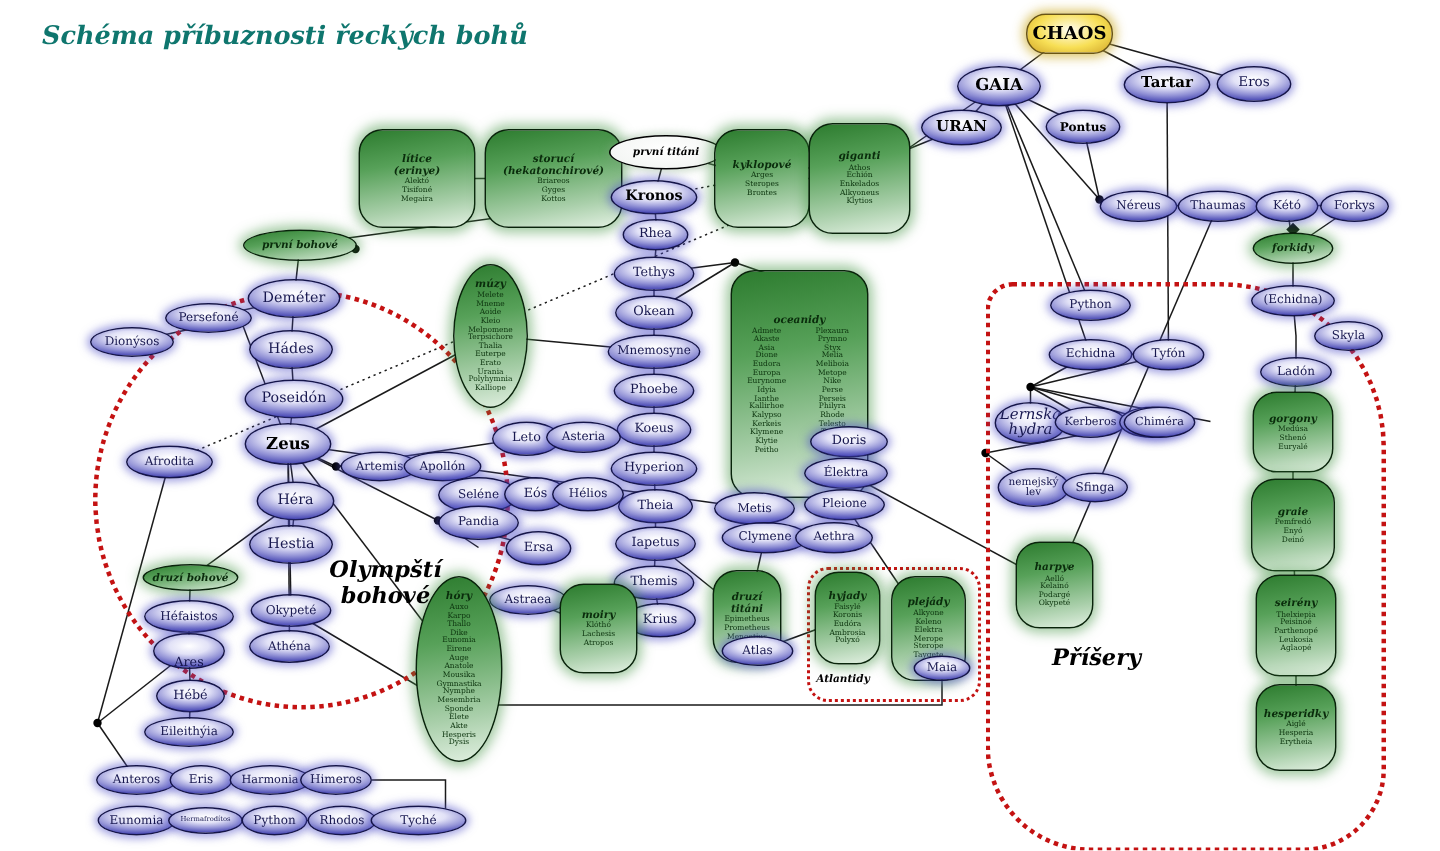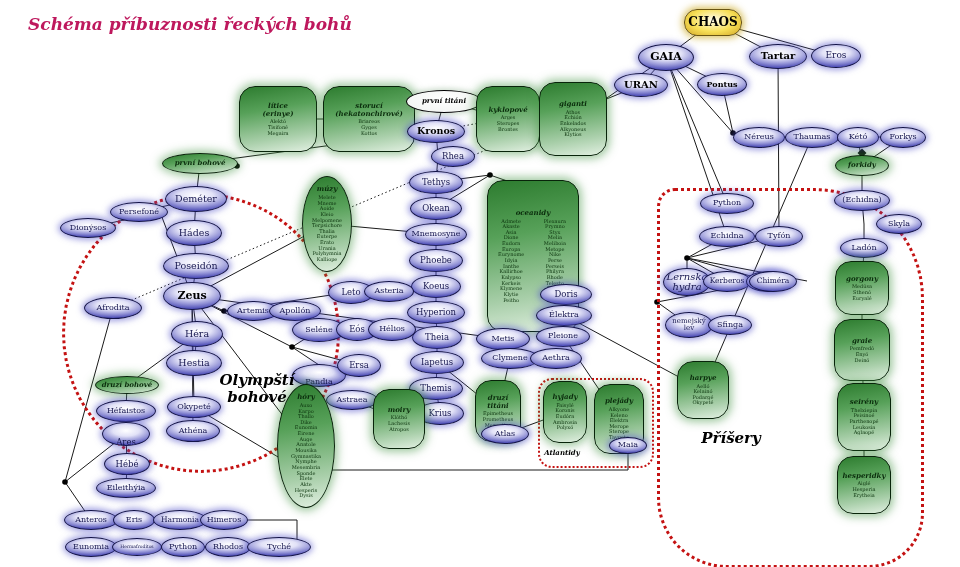--- a/index.html
+++ b/index.html
@@ -26,21 +26,21 @@
   .green-rect .lbl,.green-ellipse .lbl,.outline .lbl{font-weight:bold;font-style:italic;
         font-size:7px;line-height:1.1;white-space:pre-line;}
   .outline{border:1.2px solid #000;border-radius:50%;
         background:radial-gradient(ellipse at 50% 40%,#ffffff 0%,#f4f6f4 70%,#dde4dd 100%);
         box-shadow:0 0 5px 2px rgba(120,160,120,.35);color:#000;}
   .mem{font-size:5px;line-height:1.13;white-space:pre-line;color:#0d350f;margin-top:2px;}
   .mem.cols2{column-count:2;column-gap:3px;width:94%;}
   .free-label{position:absolute;z-index:4;font-weight:bold;font-style:italic;color:#000;
         white-space:pre-line;text-align:center;transform:translate(-50%,-50%);line-height:1.15;}
   #page-title{position:absolute;left:28px;top:14px;z-index:4;font-size:17px;
-        font-weight:bold;font-style:italic;color:#be185d;}
+        font-weight:bold;font-style:italic;color:#0f766e;}
 </style>
 </head>
 <body>
 
 <div id="stage">
   <div id="page-title">Schéma příbuznosti řeckých bohů</div>
   <div id="diagram">
       <svg id="edge-layer" width="960" height="567" viewBox="0 0 960 567">
         <polyline points="713,22 666,57" fill="none" stroke="#1a1a1a" stroke-width="1"></polyline>
         <polyline points="713,22 778,56" fill="none" stroke="#1a1a1a" stroke-width="1"></polyline>
@@ -230,21 +230,21 @@
         <span class="lbl">giganti</span>
         <span class="mem">Athos
 Echión
 Enkelados
 Alkyoneus
 Klytios</span>
       </div>
       <div class="node blue bold" style="left: 407px; top: 119.5px; width: 58px; height: 23px;">
         <span class="lbl" style="font-size: 9.5px;">Kronos</span>
       </div>
-      <div class="node blue" style="left: 431px; top: 145.5px; width: 44px; height: 21px; text-align: right;">
+      <div class="node blue" style="left: 415px; top: 145.5px; width: 44px; height: 21px; text-align: right;">
         <span class="lbl" style="font-size: 8.5px;">Rhea</span>
       </div>
       <div class="node blue" style="left: 409px; top: 170.5px; width: 54px; height: 23px;">
         <span class="lbl" style="font-size: 8.5px;">Tethys</span>
       </div>
       <div class="node blue" style="left: 410px; top: 196.5px; width: 52px; height: 23px;">
         <span class="lbl" style="font-size: 8.5px;">Okean</span>
       </div>
       <div class="node blue" style="left: 405px; top: 222.5px; width: 62px; height: 23px;">
         <span class="lbl" style="font-size: 8px;">Mnemosyne</span>
@@ -335,21 +335,21 @@
       </div>
       <div class="node blue" style="left: 292px; top: 318px; width: 54px; height: 24px;">
         <span class="lbl" style="font-size: 8px;">Seléne</span>
       </div>
       <div class="node blue" style="left: 336px; top: 317.5px; width: 42px; height: 23px;">
         <span class="lbl" style="font-size: 8.5px;">Eós</span>
       </div>
       <div class="node blue" style="left: 368px; top: 317.5px; width: 48px; height: 23px;">
         <span class="lbl" style="font-size: 8px;">Hélios</span>
       </div>
-      <div class="node blue" style="left: 292px; top: 364px; width: 54px; height: 23px; justify-content: flex-end;">
+      <div class="node blue" style="left: 292px; top: 337px; width: 54px; height: 23px;">
         <span class="lbl" style="font-size: 8px;">Pandia</span>
       </div>
       <div class="node blue" style="left: 337px; top: 353.5px; width: 44px; height: 23px;">
         <span class="lbl" style="font-size: 8.5px;">Ersa</span>
       </div>
       <div class="node blue" style="left: 326px; top: 390px; width: 52px; height: 20px;">
         <span class="lbl" style="font-size: 8px;">Astraea</span>
       </div>
       <div class="node green-ellipse" style="left: 302px; top: 176px; width: 50px; height: 96px;">
         <span class="lbl">múzy</span>

